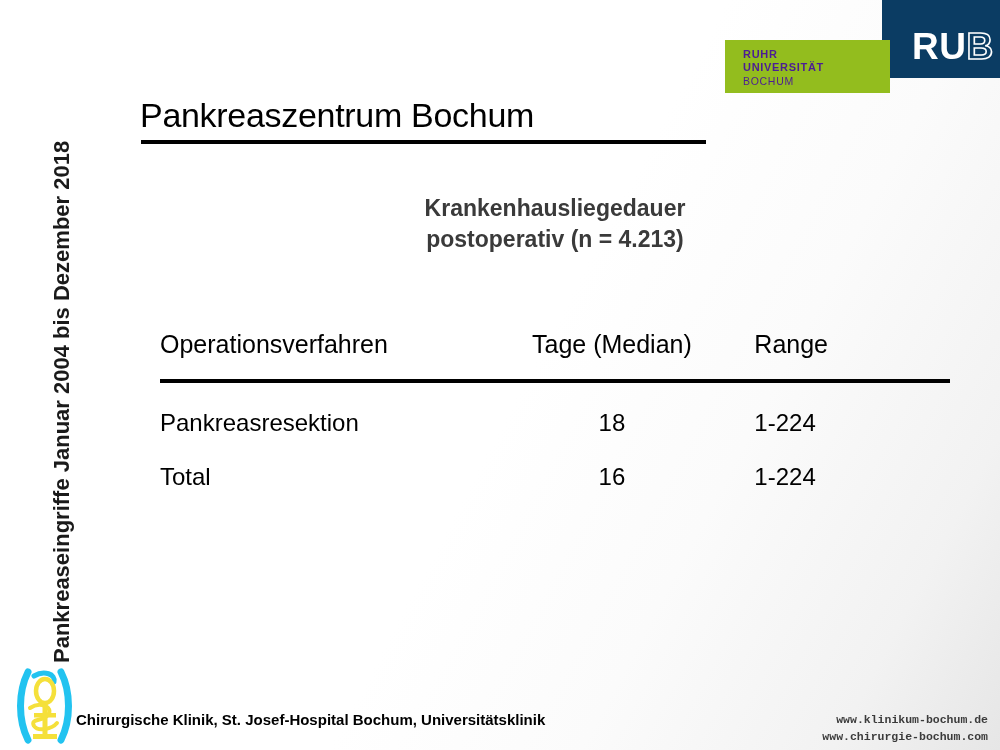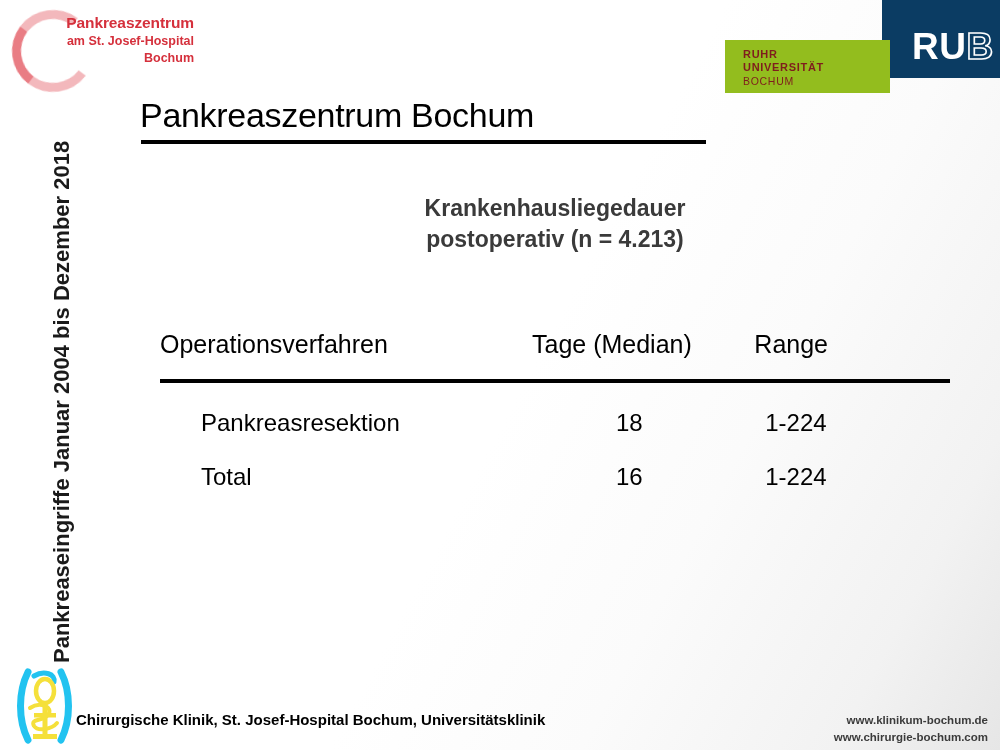--- a/index.html
+++ b/index.html
@@ -88,21 +88,21 @@
     top: 40px;
     width: 165px;
     height: 53px;
     background: #93bd1e;
   }
   #rub-green-text {
     position: absolute;
     left: 18px;
     top: 8px;
     line-height: 1.22;
-    color: #7f1d1d;
+    color: #4c1d95;
   }
   .rg1 { font-size: 11px; font-weight: bold; letter-spacing: 0.7px; }
   .rg2 { font-size: 11px; font-weight: bold; letter-spacing: 0.7px; }
   .rg3 { font-size: 10.5px; font-weight: normal; letter-spacing: 0.7px; }
 
   
   #slide-title {
     position: absolute;
     left: 140px;
     top: 96px;
@@ -176,21 +176,20 @@
   #head-rule {
     height: 4px;
     background: #000000;
     margin-top: 20px;
   }
 
   .drow {
     margin-top: 26px;
     font-size: 24px;
     color: #000000;
-    margin-left: 41px;
   }
   .drow:first-of-type { margin-top: 34px; }
   .drow .c2 { padding-left: 4px; }
   .drow .c3 { padding-left: 2px; }
 
   
   #footer-logo {
     position: absolute;
     left: 14px;
     top: 668px;
@@ -208,35 +207,28 @@
   }
   #footer-urls {
     position: absolute;
     right: 12px;
     top: 712px;
     text-align: right;
     font-size: 11.5px;
     font-weight: bold;
     color: #3b3b3b;
     line-height: 1.45;
+    font-family: Liberation Mono, monospace;
   }
 </style>
 </head>
 <body>
 
 <div id="slide">
 
-  <div id="pz-logo">
-    <div id="pz-arc"></div>
-    <div id="pz-text">
-      <div class="pz-l1">Pankreaszentrum</div>
-      <div class="pz-l2">am St. Josef-Hospital</div>
-      <div class="pz-l3">Bochum</div>
-    </div>
-  </div>
 
   <div id="rub-navy"></div>
   <div id="rub-letters"><span>RU</span><span class="outline">B</span></div>
   <div id="rub-green">
     <div id="rub-green-text">
       <div class="rg1">RUHR</div>
       <div class="rg2">UNIVERSITÄT</div>
       <div class="rg3">BOCHUM</div>
     </div>
   </div>

